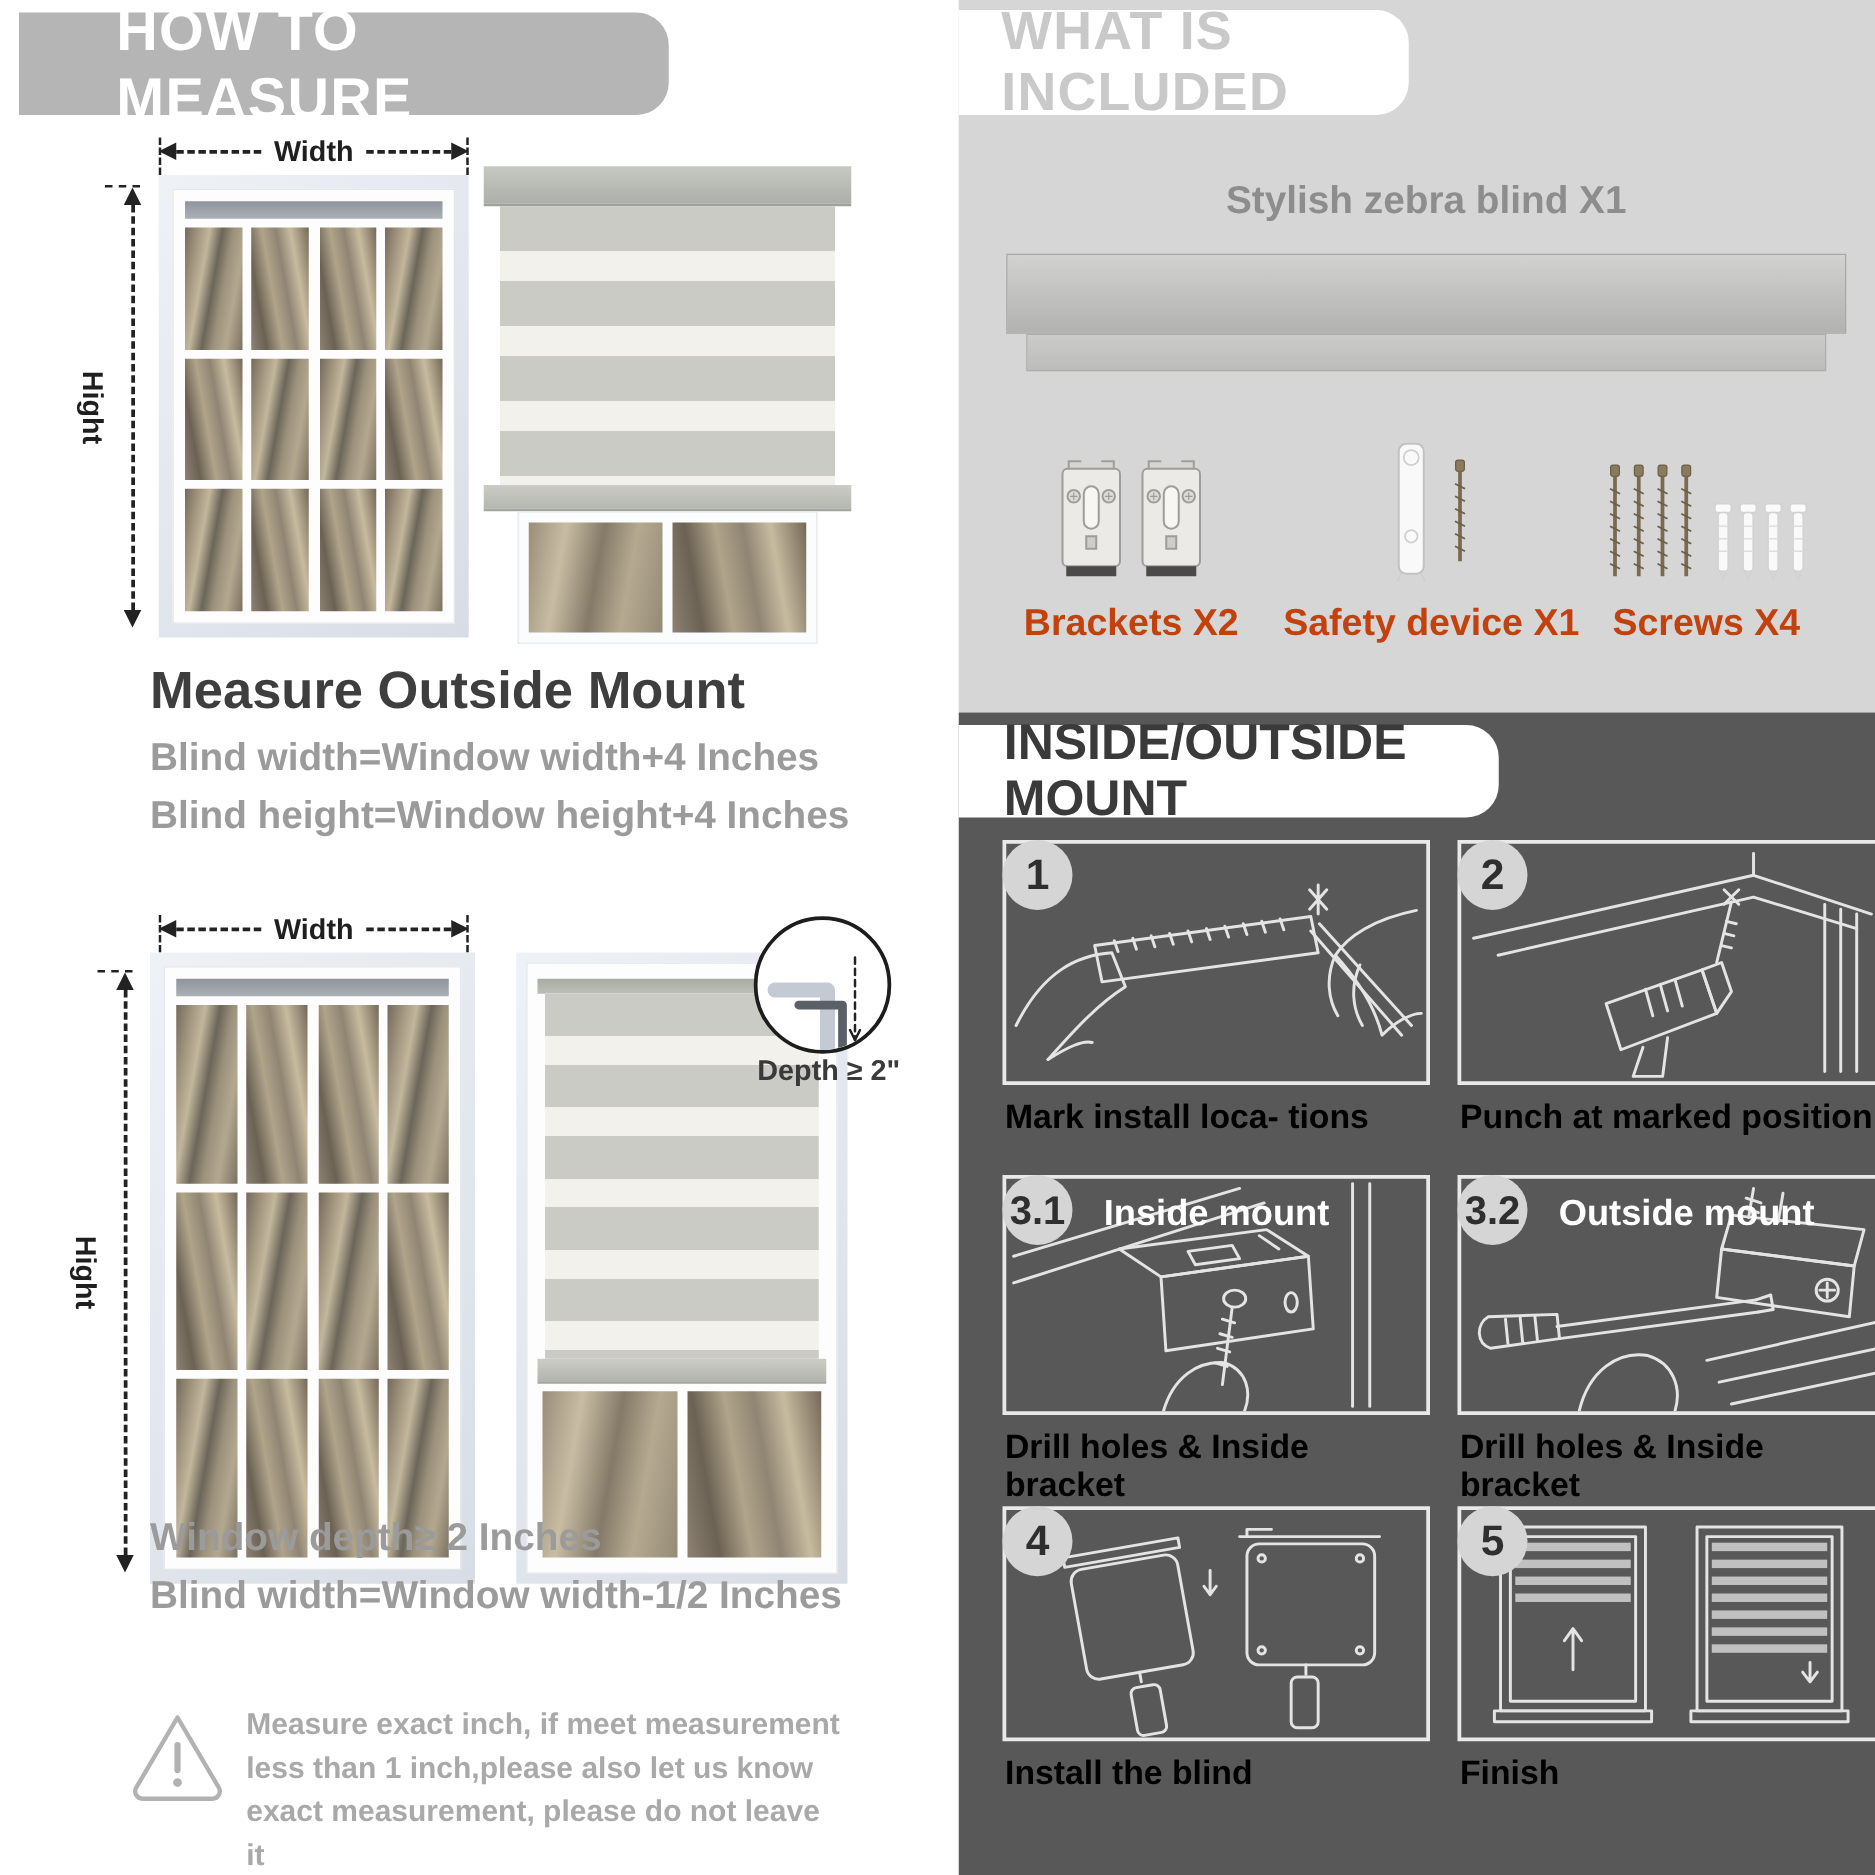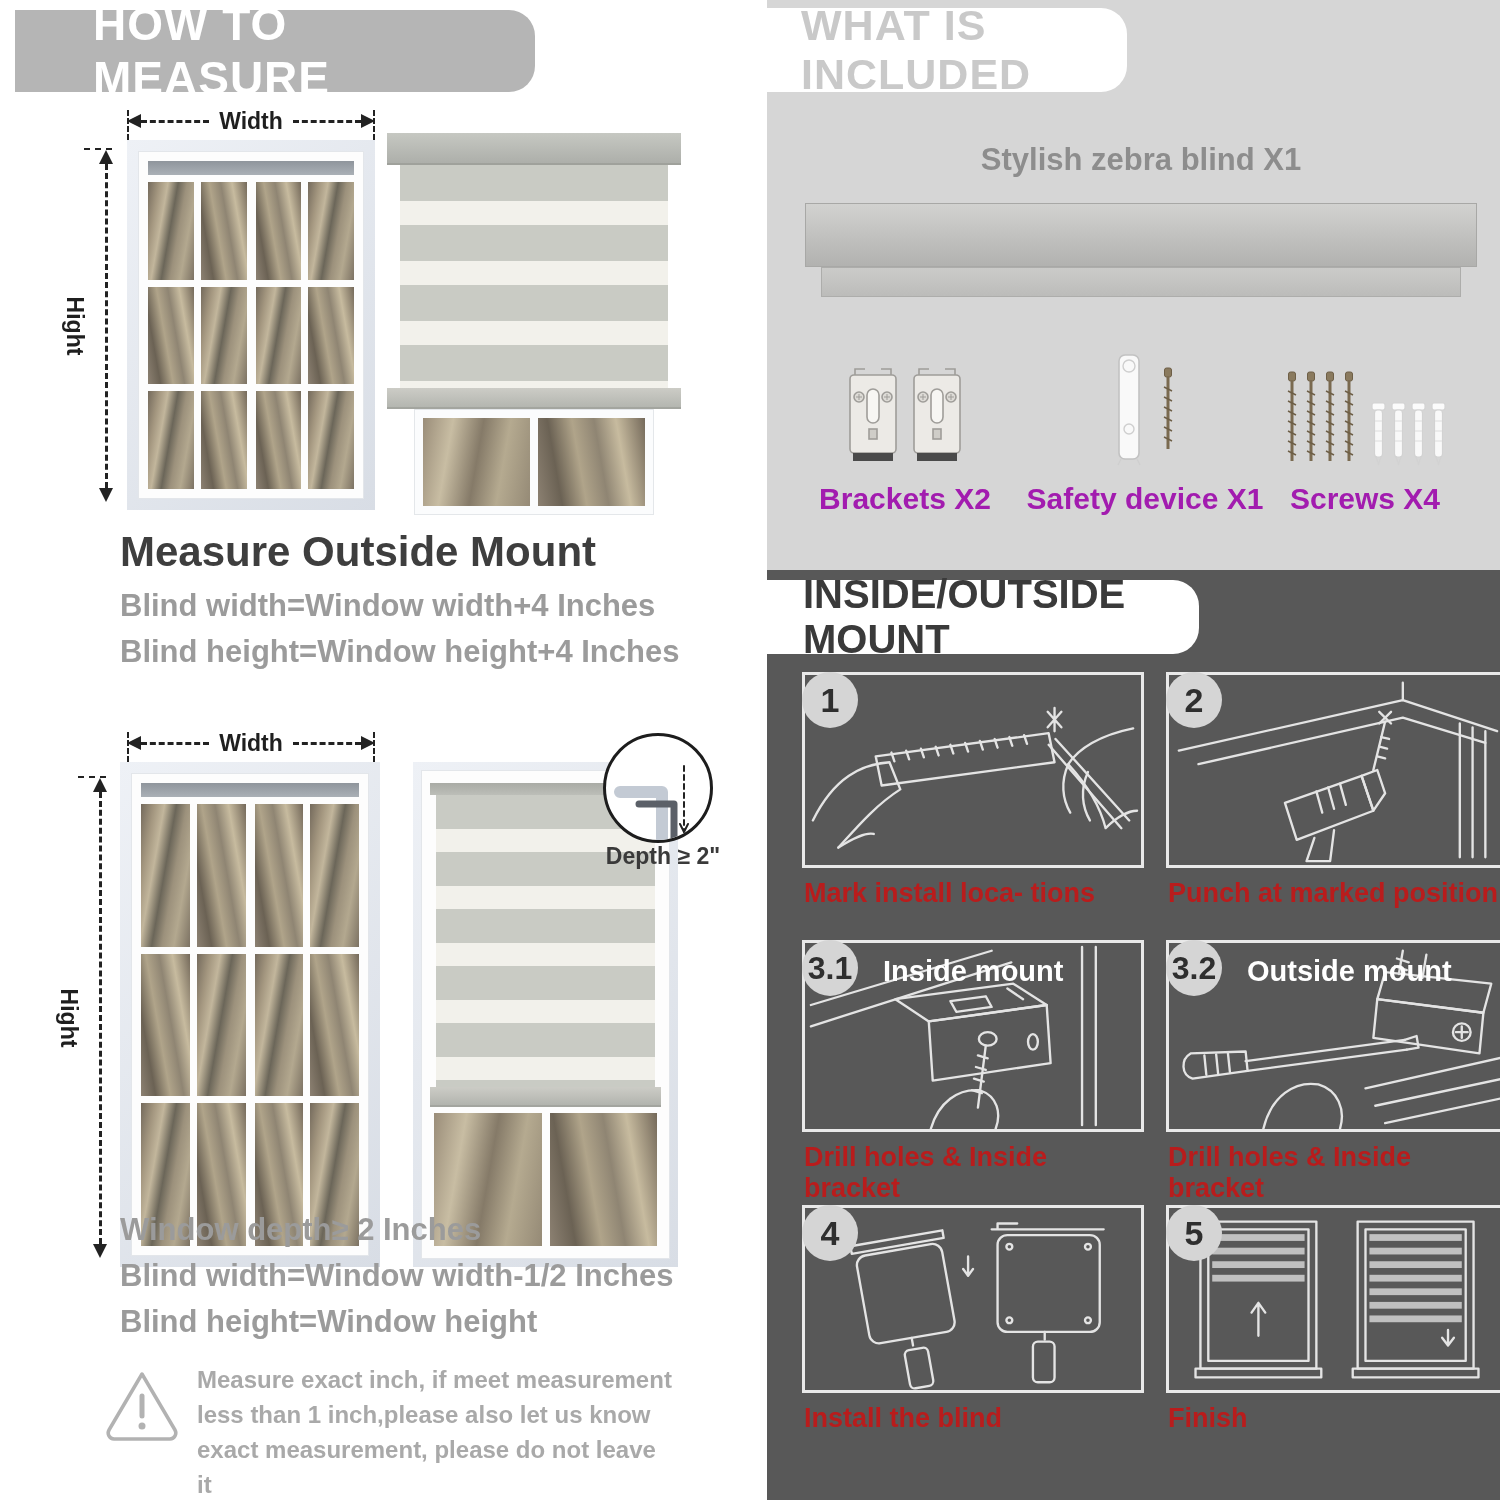--- a/index.html
+++ b/index.html
@@ -26,33 +26,33 @@
   .headrail-main{left:790px;top:203px;width:672px;height:64px;
       background:linear-gradient(180deg,#d2d2d0 0%,#c0c0be 55%,#b2b2b0 100%);
       border:1px solid #a8a8a6;box-sizing:border-box;}
   .headrail-lip{left:806px;top:267px;width:640px;height:30px;
       background:linear-gradient(180deg,#cbcbc9,#bcbcba);border:1px solid #adadab;box-sizing:border-box;}
 
   .pgroup{display:flex;align-items:flex-end;justify-content:center;}
   .pg1{left:800px;top:352px;width:180px;height:115px;gap:12px;}
   .pg2{left:1020px;top:348px;width:220px;height:119px;gap:18px;}
   .pg3{left:1245px;top:362px;width:210px;height:105px;gap:5px;}
-  .part-label{top:482px;color:#a21caf;font-size:30px;text-align:center;}
+  .part-label{top:482px;color:#c2410c;font-size:30px;text-align:center;}
   .lbl-brackets{left:780px;width:220px;}
   .lbl-safety{left:1010px;width:240px;}
   .lbl-screws{left:1255px;width:190px;}
 
   
   .step-panel{border:3px solid #e9e9e9;box-sizing:border-box;}
   .badge{position:absolute;left:-3px;top:-3px;width:56px;height:56px;border-radius:50%;
          background:#d5d5d5;color:#2f2f2f;font-size:34px;display:flex;align-items:center;
          justify-content:center;}
   .badge.small{font-size:32px;}
   .step-title{position:absolute;left:78px;top:12px;color:#fff;font-size:29px;}
-  .caption{color:#b91c1c;font-size:27px;padding-left:2px;}
+  .caption{color:#000000;font-size:27px;padding-left:2px;}
   .art{width:100%;height:100%;display:block;}
   .art path,.art line,.art rect,.art circle,.art ellipse,.art polygon{
       stroke:#e4e4e4;stroke-width:2.4;fill:none;stroke-linecap:round;stroke-linejoin:round;}
   .art .fillstripe{fill:#d2d2d2;stroke:none;opacity:.85;}
 
   
   .win{background:linear-gradient(135deg,#eef1f6,#d8dde5);padding:11px;box-sizing:border-box;}
   .win-frame{background:#fdfdfd;border:1px solid #e3e6ea;padding:9px;box-sizing:border-box;
              height:100%;display:flex;flex-direction:column;}
   .win-recess{height:14px;background:linear-gradient(180deg,#8f959c,#aab0b6);margin-bottom:7px;}
@@ -236,21 +236,20 @@
       <path d="M14,56 H56 V104" style="stroke:#c3cad4;stroke-width:12;"></path>
       <path d="M33,68 H68 V104" style="stroke:#5b6068;stroke-width:7;"></path>
       <path d="M78,30 V96" style="stroke:#222;stroke-width:2;" stroke-dasharray="5,4"></path>
       <path d="M78,96 l-4,-8 M78,96 l4,-8" style="stroke:#222;stroke-width:2;"></path>
     </svg>
   </div>
   <div class="abs depth-label" style="left:558px;top:843px;">Depth ≥ 2"</div>
 
   <div class="abs formula" style="left:105px;top:1212px;">Window depth≥ 2 Inches</div>
   <div class="abs formula" style="left:105px;top:1258px;">Blind width=Window width-1/2 Inches</div>
-  <div class="abs formula" style="left:105px;top:1304px;">Blind height=Window height</div>
 
   <svg class="abs" style="left:90px;top:1368px;" width="74" height="74" viewBox="0 0 74 74">
     <path d="M37,6 L70,62 a6 6 0 0 1 -5,9 H9 a6 6 0 0 1 -5,-9 Z" fill="none" stroke="#b2b2b2" stroke-width="3.5" stroke-linejoin="round"></path>
     <path d="M37,28 v20" stroke="#b2b2b2" stroke-width="5" stroke-linecap="round"></path>
     <circle cx="37" cy="58" r="3.5" fill="#b2b2b2"></circle>
   </svg>
   <div class="abs warn-text" style="left:182px;top:1362px;">Measure exact inch, if meet measurement less than 1 inch,please also let us know exact measurement, please do not leave it</div>
 
   <div class="abs hdr-included">
     <span>WHAT IS INCLUDED</span>

